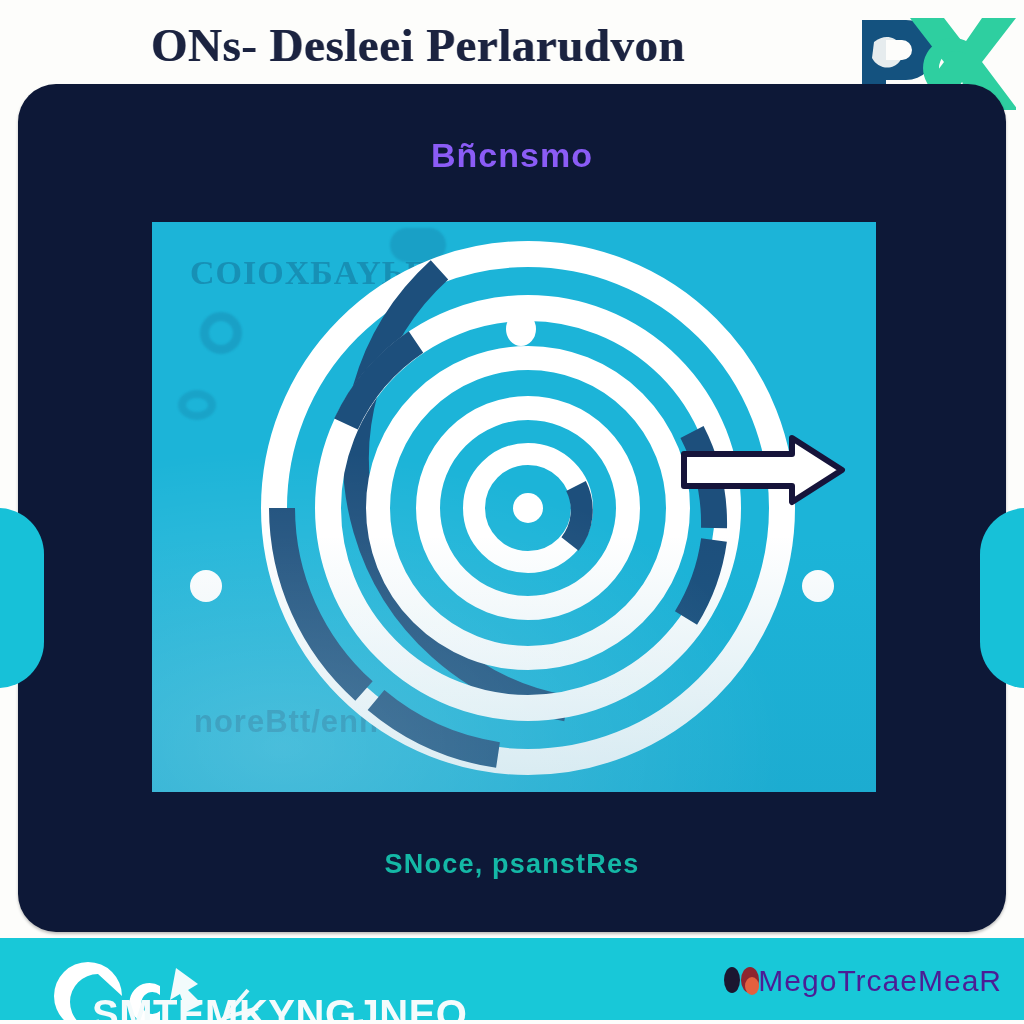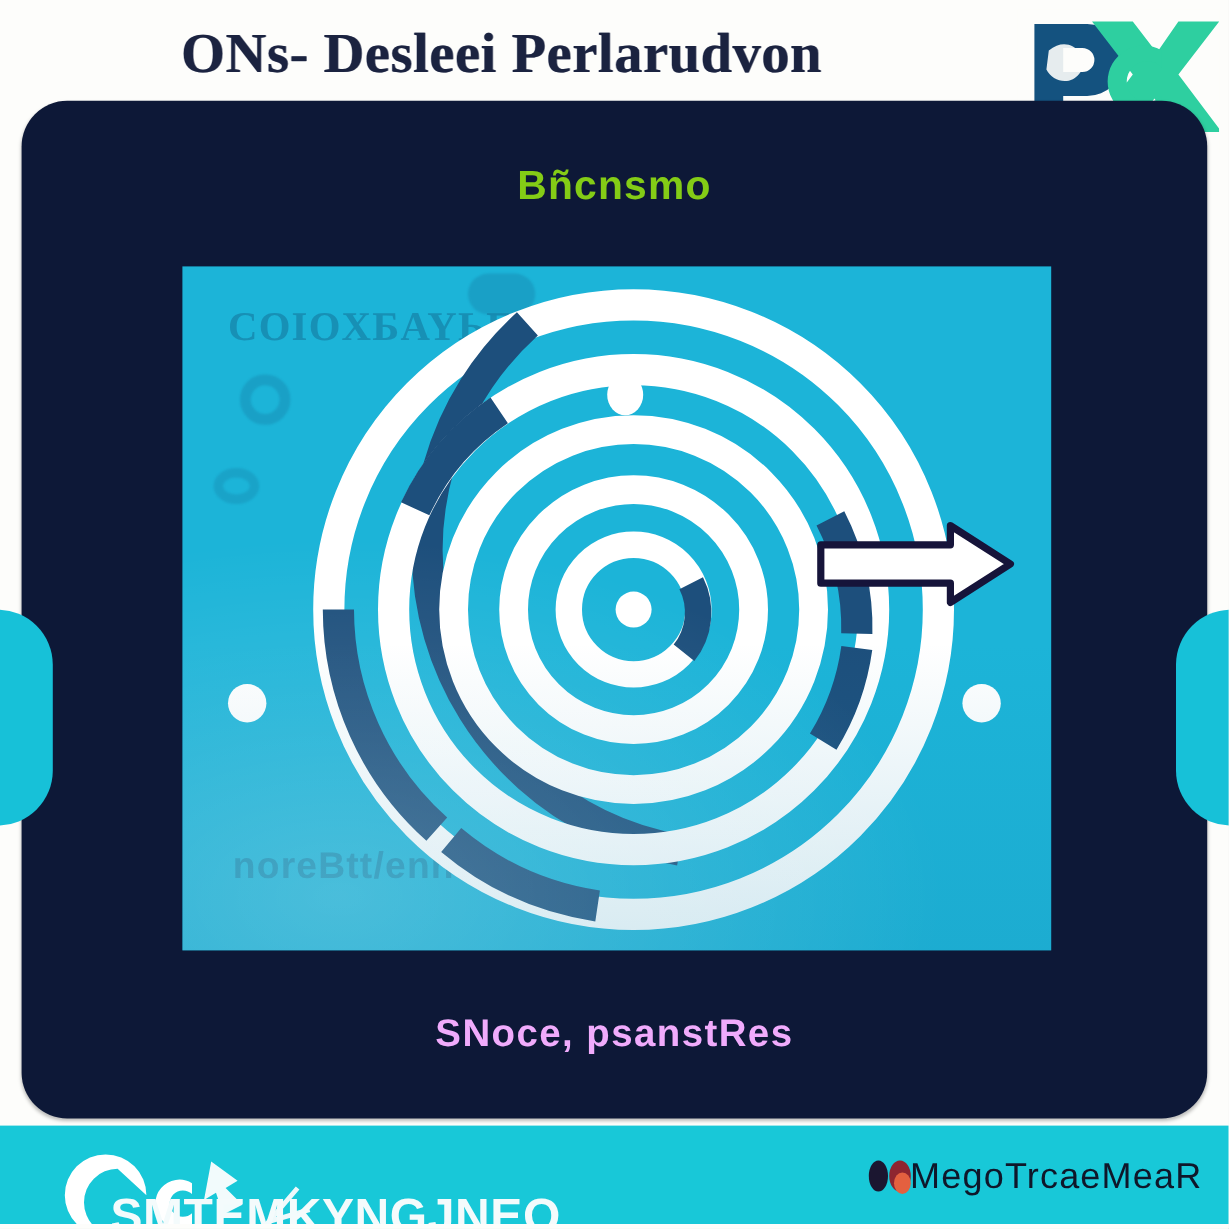--- a/index.html
+++ b/index.html
@@ -77,35 +77,35 @@
   .panel-heading {
     position: absolute;
     left: 0;
     top: 52px;
     width: 100%;
     text-align: center;
     font-family: "Liberation Sans", sans-serif;
     font-size: 34px;
     font-weight: 700;
     letter-spacing: 1px;
-    color: #84cc16;
+    color: #8b5cf6;
     filter: blur(0.4px);
   }
 
   .panel-caption {
     position: absolute;
     left: 0;
     bottom: 52px;
     width: 100%;
     text-align: center;
     font-family: "Liberation Sans", sans-serif;
-    font-size: 32px;
+    font-size: 27px;
     font-weight: 700;
     letter-spacing: 1.2px;
-    color: #f0abfc;
+    color: #14b8a6;
     filter: blur(0.45px);
   }
 
   
   .screen {
     position: absolute;
     left: 134px;
     top: 138px;
     width: 724px;
     height: 570px;
@@ -202,21 +202,21 @@
     filter: blur(0.5px);
   }
   .footer-right-text {
     position: absolute;
     right: 22px;
     top: 26px;
     font-family: "Liberation Sans", sans-serif;
     font-size: 30px;
     font-weight: 400;
     letter-spacing: 1px;
-    color: #0f172a;
+    color: #4c1d95;
     white-space: nowrap;
     filter: blur(0.5px);
   }
   .footer-right-mark {
     position: absolute;
     right: 262px;
     top: 28px;
     width: 40px;
     height: 30px;
   }

